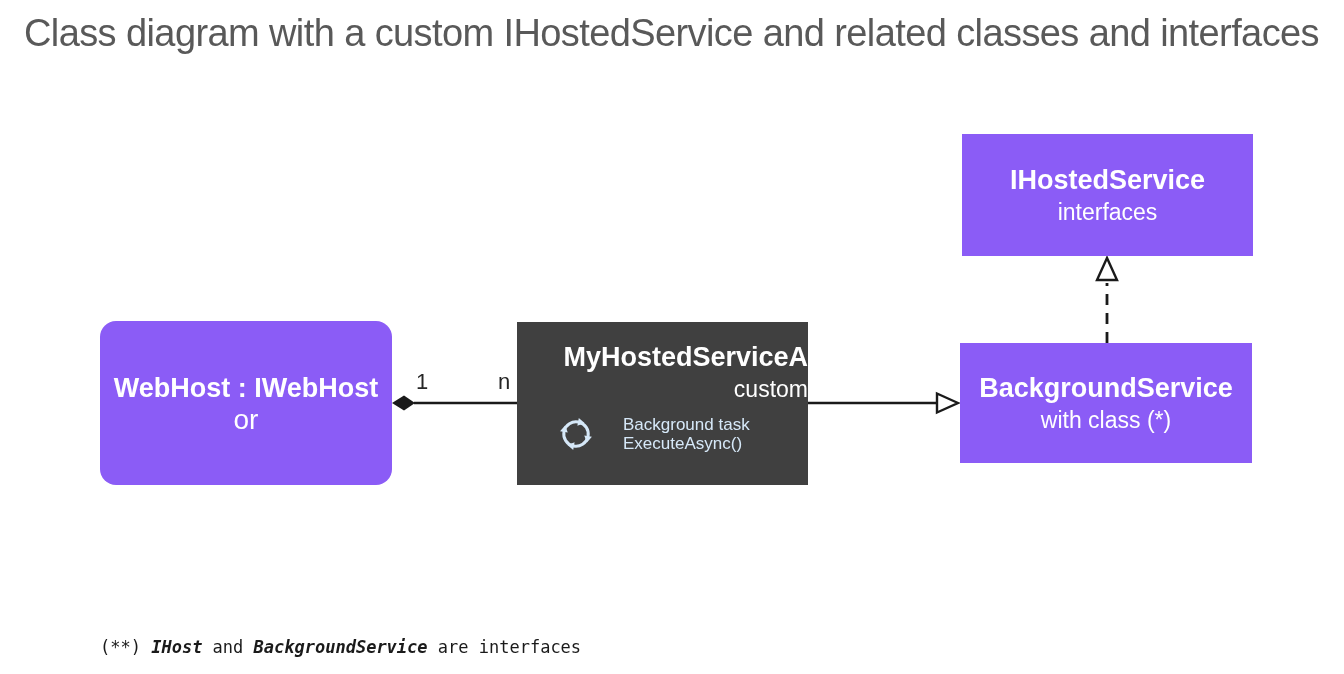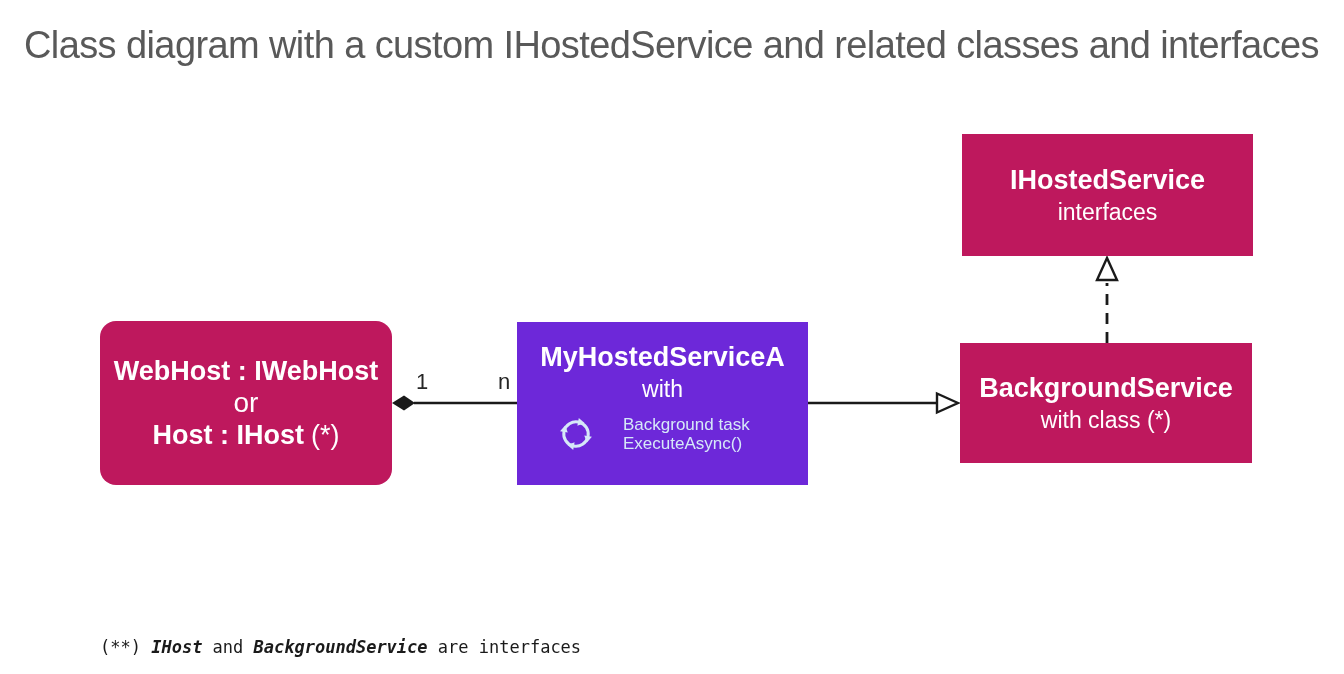--- a/index.html
+++ b/index.html
@@ -7,38 +7,38 @@
     position: relative;
     width: 1344px;
     height: 674px;
     background: #ffffff;
     overflow: hidden;
     font-family: "Liberation Sans", sans-serif;
   }
   .title {
     position: absolute;
     left: 24px;
-    top: 24px;
+    top: 12px;
     font-size: 38px;
     font-weight: 400;
     letter-spacing: -0.6px;
     color: #595959;
     white-space: nowrap;
   }
   .uml-box {
     position: absolute;
     display: flex;
     flex-direction: column;
     align-items: center;
     justify-content: center;
     color: #ffffff;
     text-align: center;
   }
-  .gray-box { background: #be185d; }
-  .blue-box { background: #6d28d9; }
+  .gray-box { background: #8b5cf6; }
+  .blue-box { background: #404040; align-items: flex-end; }
   .box-name { font-size: 27px; font-weight: 700; line-height: 34px; white-space: nowrap; }
   .box-sub  { font-size: 23px; font-weight: 400; line-height: 30px; white-space: nowrap; }
   .box-or   { font-size: 28px; font-weight: 400; line-height: 30px; text-align: right; }
   .note-normal { font-weight: 400; margin-left: 7px; }
 
   #box-ihosted     { left: 962px; top: 134px; width: 291px; height: 122px; }
   #box-webhost     { left: 100px; top: 321px; width: 292px; height: 164px; border-radius: 16px; }
   #box-custom      { left: 517px; top: 322px; width: 291px; height: 163px; justify-content: flex-start; padding-top: 18px; box-sizing: border-box; }
   #box-background  { left: 960px; top: 343px; width: 292px; height: 120px; }
 
@@ -111,26 +111,25 @@
   </svg>
 
   <div class="uml-box gray-box" id="box-ihosted">
     <div class="box-name">IHostedService</div>
     <div class="box-sub">interfaces</div>
   </div>
 
   <div class="uml-box gray-box" id="box-webhost">
     <div class="box-name">WebHost : IWebHost</div>
     <div class="box-or">or</div>
-    <div class="box-name"><span>Host : IHost</span><span class="note-normal">(*)</span></div>
   </div>
 
   <div class="uml-box blue-box" id="box-custom">
     <div class="box-name">MyHostedServiceA</div>
-    <div class="box-sub">with</div>
+    <div class="box-sub">custom</div>
     <div class="feature-row">
       <svg width="42" height="42" viewBox="0 0 48 48">
         <defs>
           <g id="cyc-seg">
             <path d="M10.5 20.4 A14 14 0 0 1 26.4 10.2" fill="none" stroke="#d6e8f8" stroke-width="3.4" stroke-linecap="round"></path>
             <polygon points="33.8,11.5 25.6,14.6 27.2,5.8" fill="#d6e8f8"></polygon>
           </g>
         </defs>
         <use href="#cyc-seg"></use>
         <use href="#cyc-seg" transform="rotate(90 24 24)"></use>

